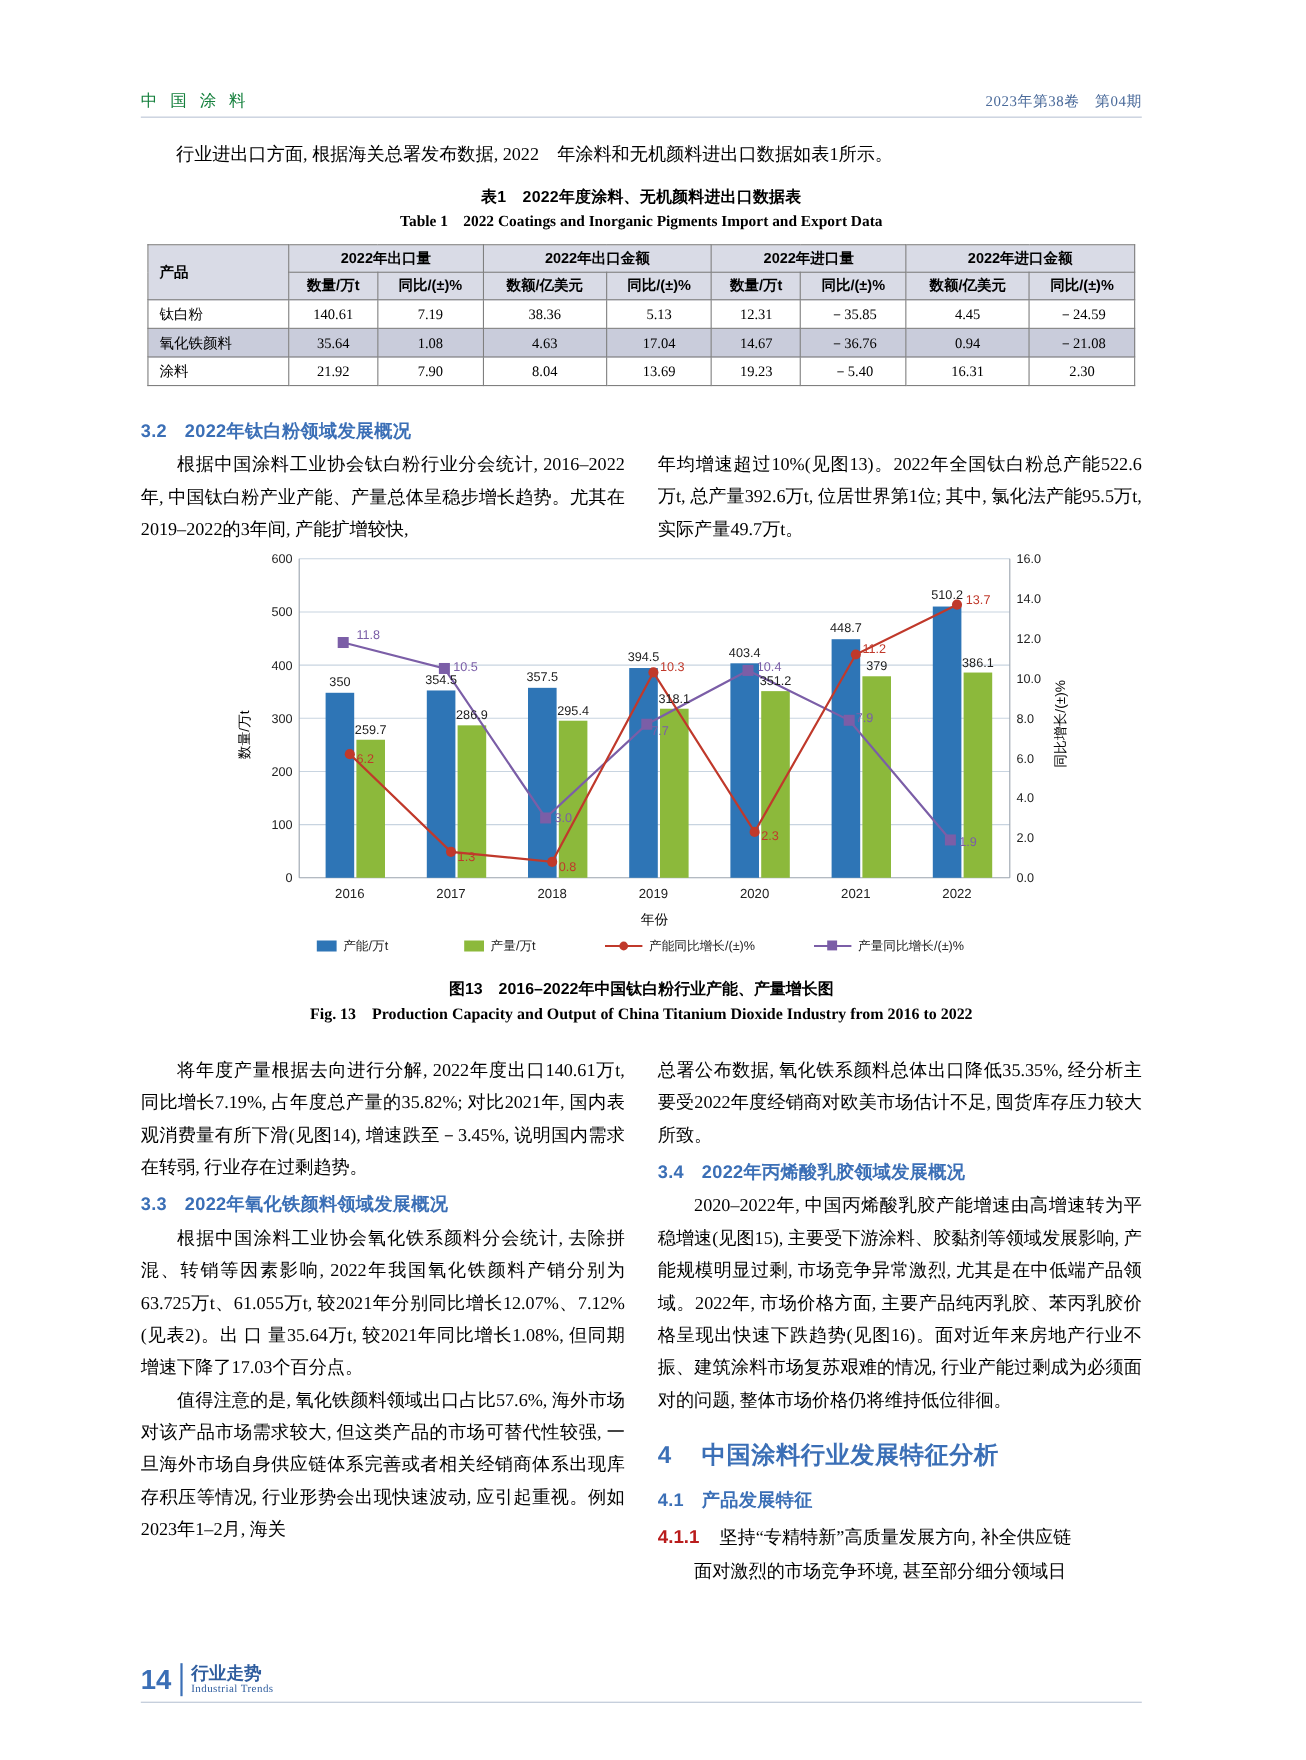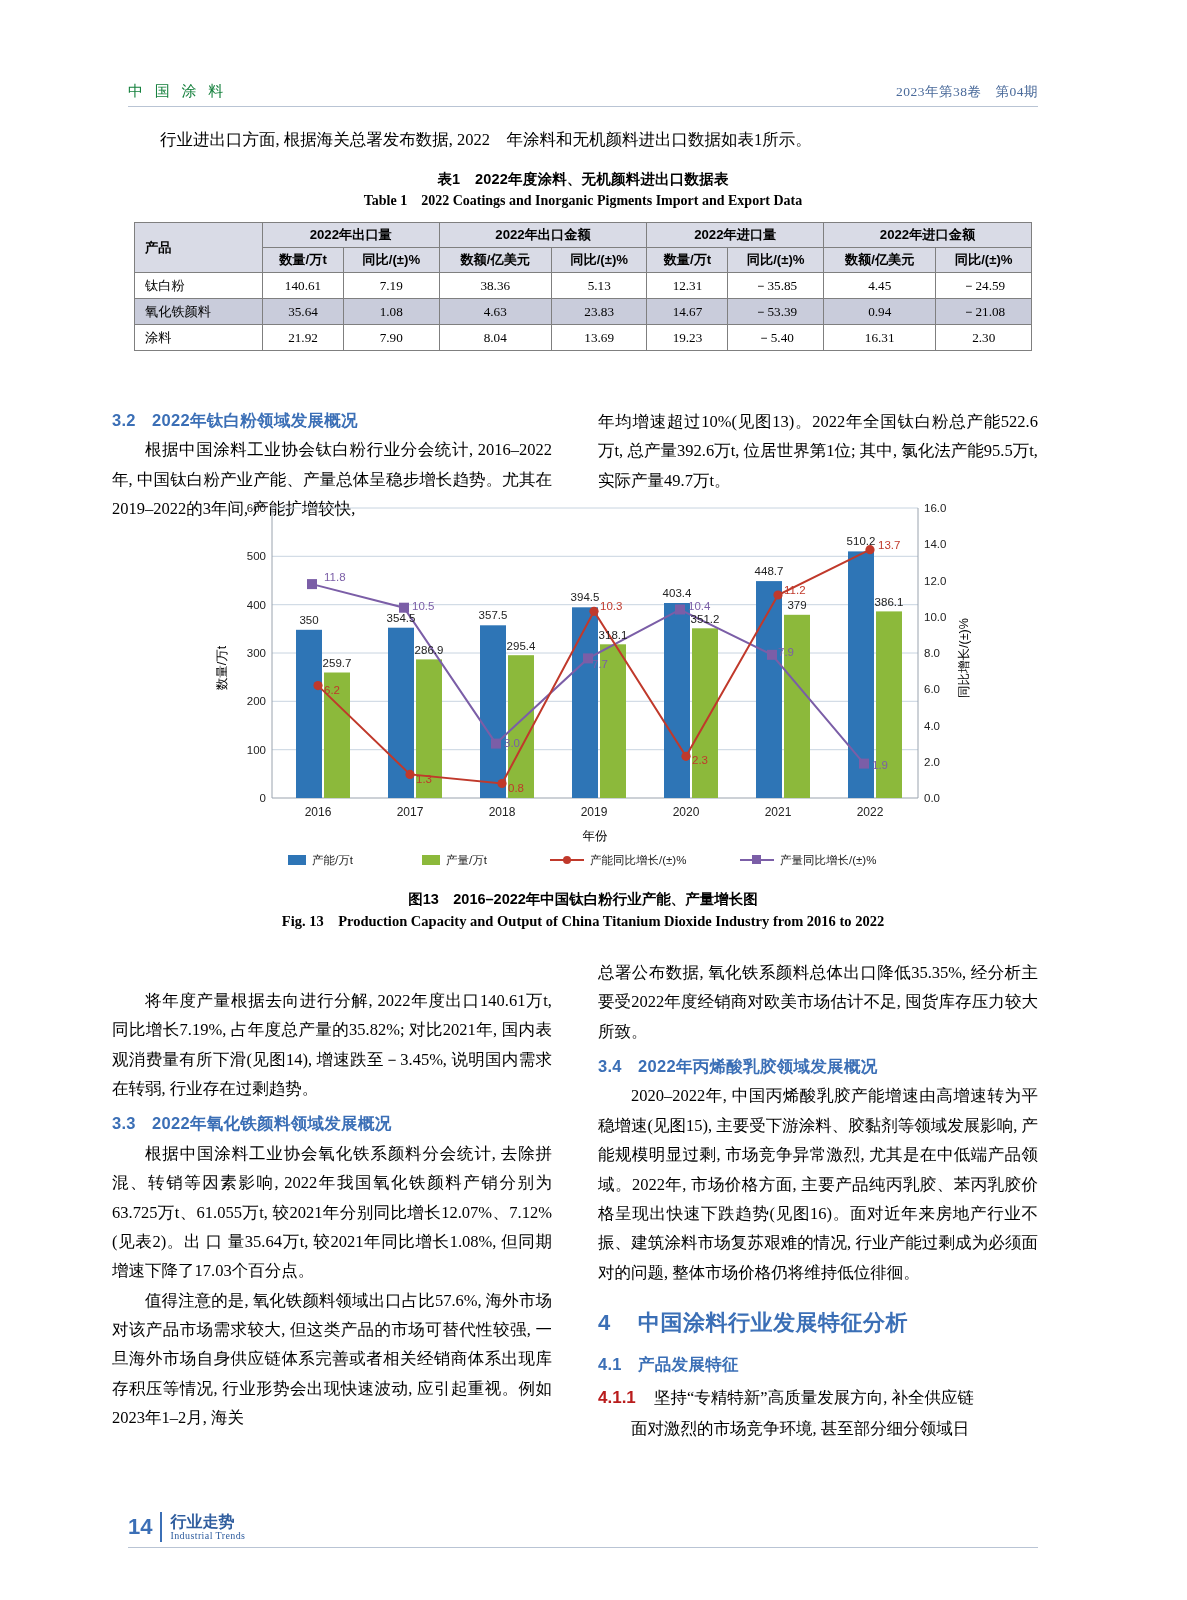--- a/index.html
+++ b/index.html
@@ -45,21 +45,21 @@
   }
   table.data td, table.data th { border:1px solid #7f7f7f; padding:3px 4px; text-align:center; }
   table.data thead tr.h1 td { background:#d9dbe6; font-weight:bold; font-family:"Liberation Sans", sans-serif; }
   table.data thead tr.h2 td { background:#d9dbe6; font-weight:bold; font-family:"Liberation Sans", sans-serif; }
   table.data td.lab { text-align:left; padding-left:10px; }
   table.data tr.alt td { background:#c9ccdb; }
   table.data tr.body td { height:26px; }
 
   
   .col { position:absolute; width:440px; font-size:16.5px; line-height:1.78; text-align:justify; }
-  .colL { left:112px;margin-top:28px; }
+  .colL { left:128px; }
   .colR { left:598px; }
   .p { margin:0 0 0 0; text-indent:33px; }
   .p.noind { text-indent:0; }
   .h3 {
     color:#3b6fb6; font-weight:bold; font-family:"Liberation Sans", sans-serif;
     font-size:16.5px; margin:0; letter-spacing:0.3px;
   }
   .h3 .num { display:inline-block; min-width:40px; }
   .h2big {
     color:#3b6fb6; font-weight:bold; font-family:"Liberation Sans", sans-serif;
@@ -78,21 +78,21 @@
   .chart-caption {
     position:absolute; left:128px; top:890px; width:910px; text-align:center;
     font-size:14.5px; font-weight:bold; font-family:"Liberation Sans", sans-serif;
   }
   .chart-caption .en { display:block; margin-top:3px; font-family:"Liberation Serif", serif; font-size:14.5px; }
 
   svg { display:block; }
 
   
   .footer { position:absolute; left:128px; bottom:58px; width:400px; display:flex; align-items:center; }
-  .footer .pg { font-size:22px; color:#3b6fb6; font-family:"Liberation Sans", sans-serif; font-weight:bold; }
+  .footer .pg { font-size:25px; color:#3b6fb6; font-family:"Liberation Sans", sans-serif; font-weight:bold; }
   .footer .bar { width:2px; height:30px; background:#3b6fb6; margin:0 8px 0 8px; }
   .footer .ft-cn { font-size:16px; font-weight:bold; color:#2f5d9e; font-family:"Liberation Sans", sans-serif; display:block; line-height:1.1; }
   .footer .ft-en { font-size:10px; color:#2f5d9e; font-family:"Liberation Serif", serif; display:block; letter-spacing:0.4px; }
   .footer-rule { position:absolute; left:128px; bottom:52px; width:910px; height:1px; background:#b9c4d4; }
 </style>
 </head>
 <body>
 
 <div class="page">
 
@@ -141,23 +141,23 @@
         <td>12.31</td>
         <td>－35.85</td>
         <td>4.45</td>
         <td>－24.59</td>
       </tr>
       <tr class="body alt">
         <td class="lab">氧化铁颜料</td>
         <td>35.64</td>
         <td>1.08</td>
         <td>4.63</td>
-        <td>23.83</td>
+        <td>17.04</td>
         <td>14.67</td>
-        <td>－53.39</td>
+        <td>－36.76</td>
         <td>0.94</td>
         <td>－21.08</td>
       </tr>
       <tr class="body">
         <td class="lab">涂料</td>
         <td>21.92</td>
         <td>7.90</td>
         <td>8.04</td>
         <td>13.69</td>
         <td>19.23</td>

